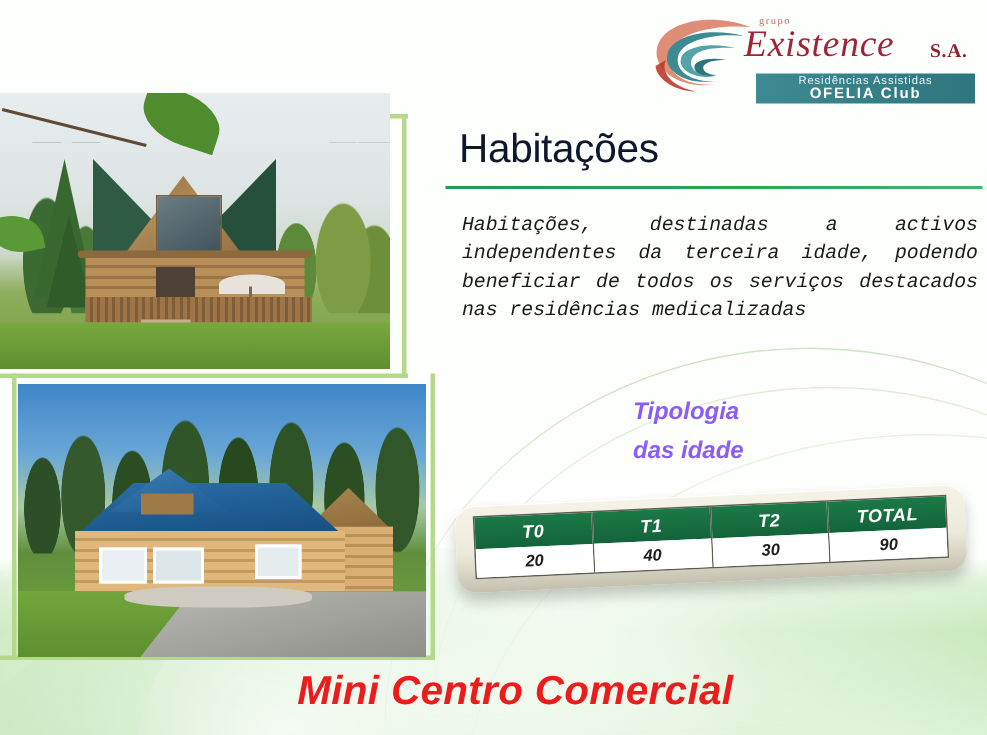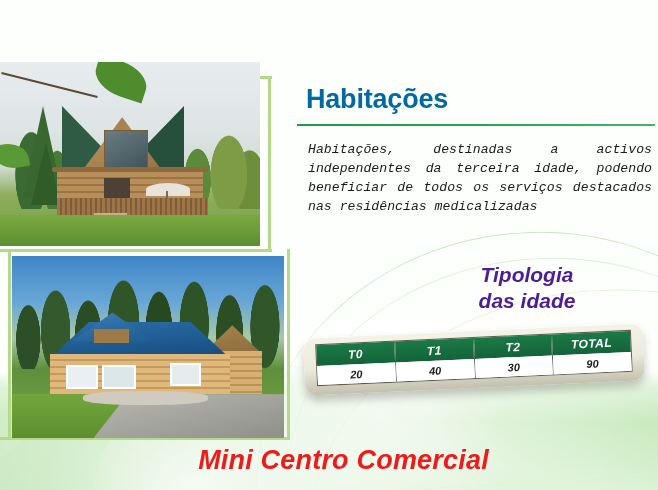--- a/index.html
+++ b/index.html
@@ -194,37 +194,37 @@
     background:linear-gradient(to right,#3d8a92,#2f757e);
     display:flex;flex-direction:column;align-items:center;justify-content:center;
     line-height:1;
   }
   .logo-banner .l1{font-size:7.5px;color:#eaf4f5;letter-spacing:0.6px;}
   .logo-banner .l2{font-size:10px;color:#ffffff;letter-spacing:1.2px;font-weight:600;margin-top:1px;}
 
   
   .title{
     position:absolute;left:306px;top:84px;
-    font-size:27px;font-weight:bold;color:#0369a1;
+    font-size:27px;font-weight:normal;color:#0f172a;
     letter-spacing:-0.2px;
   }
   .title-rule{
     position:absolute;left:297px;top:124px;width:358px;height:2px;
     background:linear-gradient(to right,#1f9a4e 0%,#29a757 55%,#45b46d 100%);
   }
   .body-text{
     position:absolute;left:308px;top:140px;width:344px;
     font-size:13.2px;line-height:19px;color:#1a1a1a;
     font-style:italic;text-align:justify;font-family:Liberation Mono, monospace;
   }
   .tipologia{
     position:absolute;right:26px;top:262px;width:210px;
-    text-align:center;
-    font-size:21px;line-height:26px;font-weight:bold;font-style:italic;
-    color:#4c1d95;
+    text-align:left;
+    font-size:16px;line-height:26px;font-weight:bold;font-style:italic;
+    color:#8b5cf6;
   }
 
   
   .table-wrap{
     position:absolute;left:300px;top:316px;width:352px;height:86px;
   }
   .table-3d{
     position:absolute;left:4px;top:14px;width:340px;height:58px;
     transform:rotate(-2.6deg);
   }
@@ -314,20 +314,36 @@
     <div class="p2-gwin"></div>
     <div class="p2-wall"></div>
     <div class="p2-win1"></div>
     <div class="p2-win2"></div>
     <div class="p2-win3"></div>
     <div class="p2-grass"></div>
     <div class="p2-drive"></div>
     <div class="p2-gravel"></div>
   </div>
 
+  <div class="logo">
+    <svg class="logo-swirl" viewBox="0 0 72 56">
+      <path d="M66 8 C40 -2, 8 4, 4 22 C1 38, 22 50, 42 46 C26 48, 10 40, 12 27 C14 13, 40 6, 66 8 Z" fill="#d9795f" opacity="0.85"></path>
+      <path d="M62 14 C40 8, 14 13, 11 26 C8 38, 25 47, 42 44 C28 45, 16 38, 18 28 C20 17, 42 12, 62 14 Z" fill="#3d8a92"></path>
+      <path d="M56 22 C40 18, 22 21, 20 29 C18 37, 30 43, 43 41 C32 41, 25 36, 27 30 C29 23, 42 21, 56 22 Z" fill="#55a3a8"></path>
+      <path d="M50 30 C40 28, 30 30, 29 34 C28 39, 36 42, 44 40 C37 40, 34 37, 35 34 C37 31, 43 30, 50 30 Z" fill="#2f757e"></path>
+      <path d="M10 30 C6 38, 14 48, 30 51 C18 51, 4 44, 3 34 Z" fill="#c0392b" opacity="0.9"></path>
+    </svg>
+    <div class="logo-grupo">grupo</div>
+    <div class="logo-script">Existence</div>
+    <div class="logo-sa">S.A.</div>
+    <div class="logo-banner">
+      <span class="l1">Residências Assistidas</span>
+      <span class="l2">OFELIA Club</span>
+    </div>
+  </div>
 
   <div class="title">Habitações</div>
   <div class="title-rule"></div>
 
   <div class="body-text">Habitações, destinadas a activos independentes da terceira idade, podendo beneficiar de todos os serviços destacados nas residências medicalizadas</div>
 
   <div class="tipologia">
     <div>Tipologia</div>
     <div>das idade</div>
   </div>

